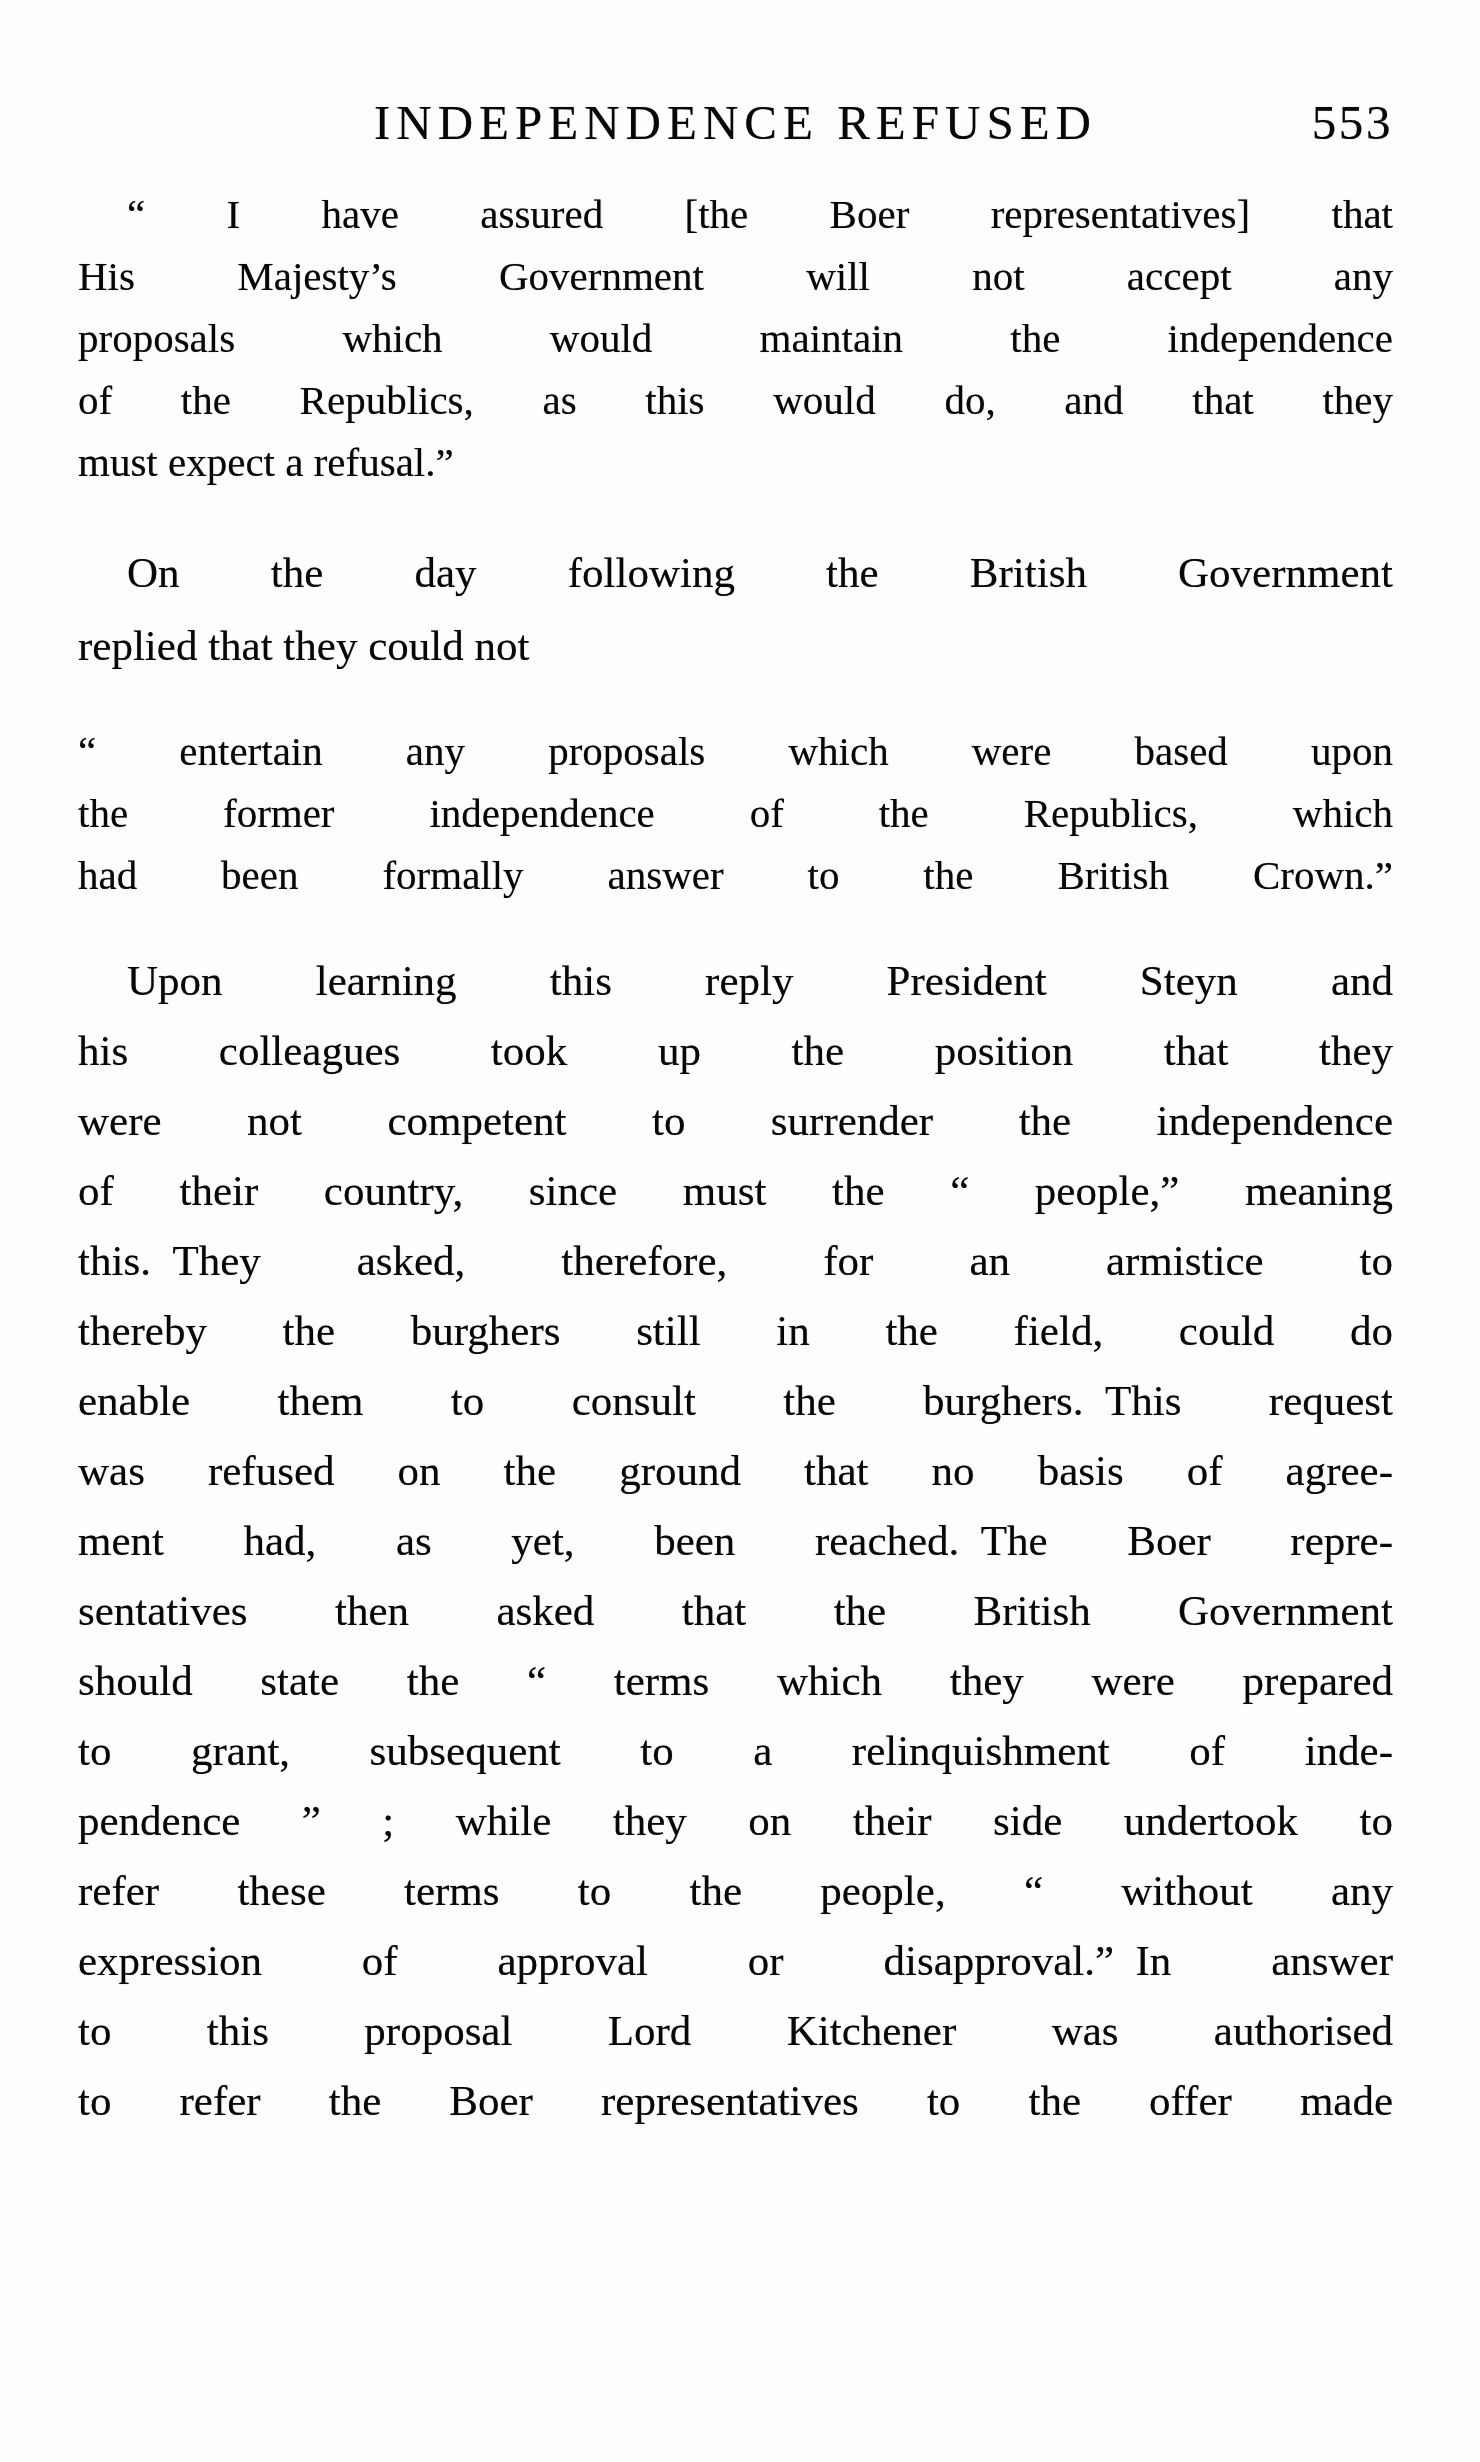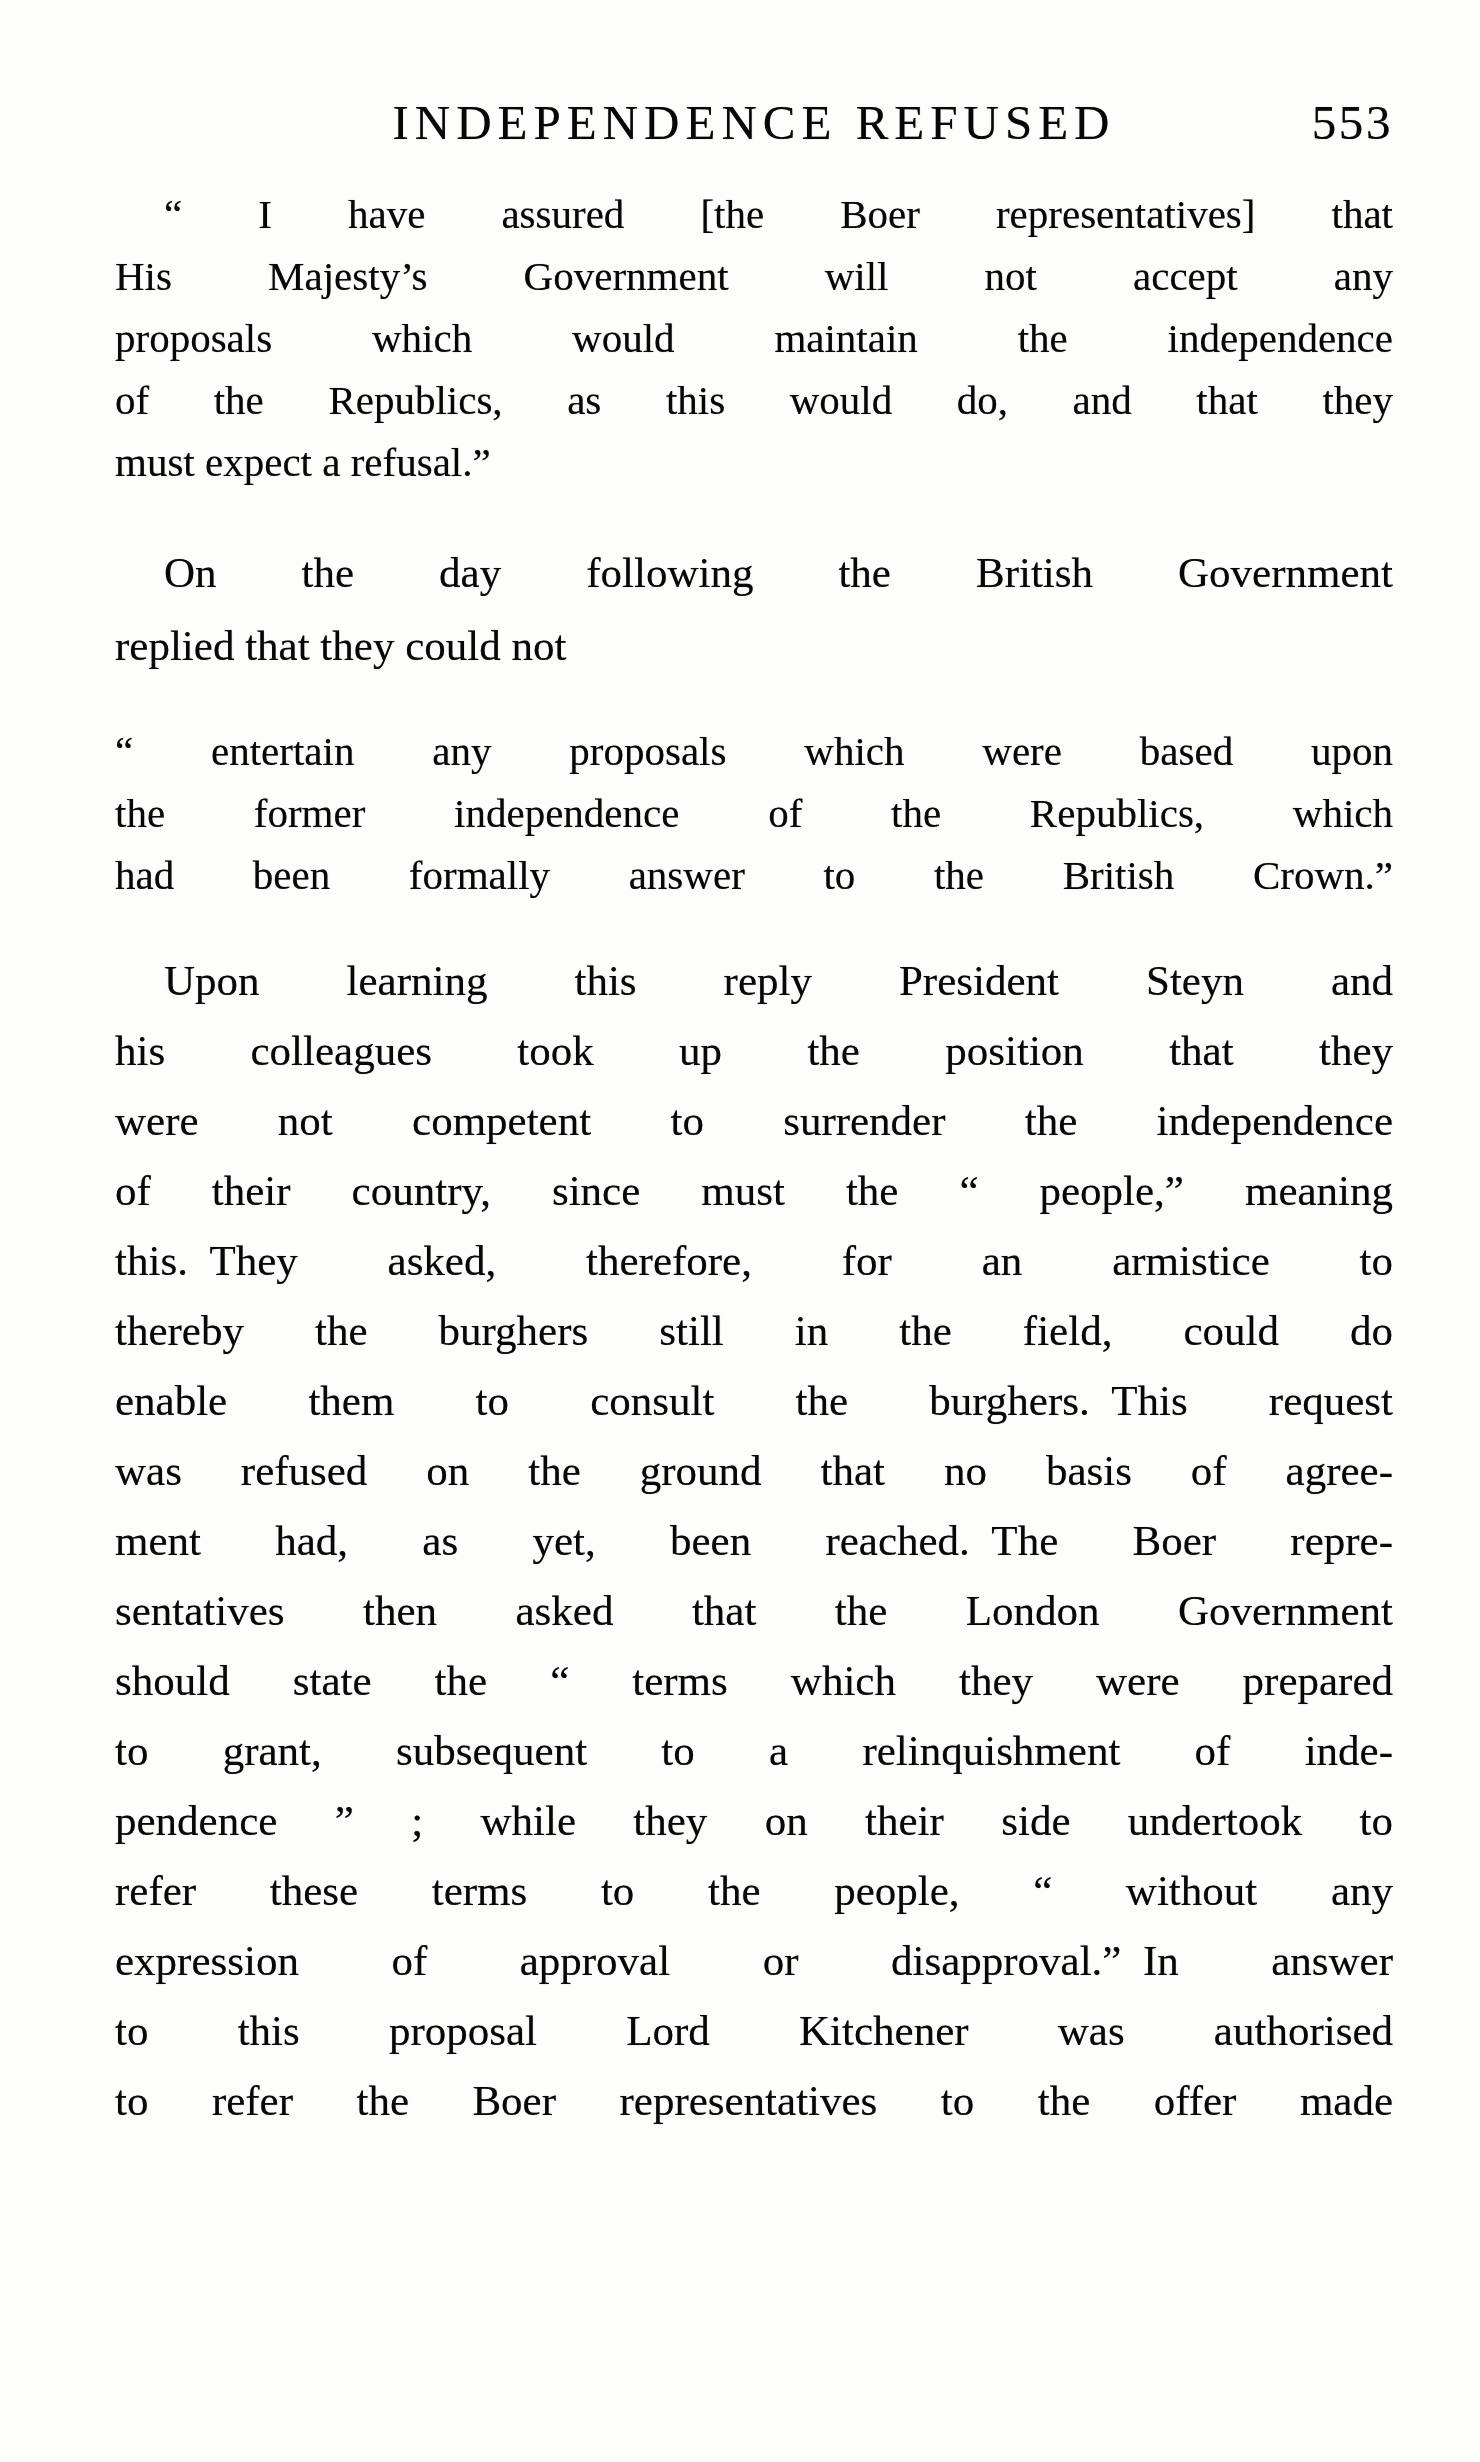--- a/index.html
+++ b/index.html
@@ -10,21 +10,21 @@
     font-family: "Liberation Serif", "DejaVu Serif", serif;
     color: #070707;
     -webkit-font-smoothing: antialiased;
   }
   .page {
     position: relative;
     width: 1481px;
     height: 2462px;
     box-sizing: border-box;
     background: #fdfdfc;
-    padding: 95px 88px 0 115px;
+    padding: 95px 88px 0 78px;
     overflow: hidden;
     text-shadow: 0 0 0.8px rgba(0,0,0,0.5);
   }
   .running-head {
     position: relative;
     height: 55px;
     line-height: 55px;
     text-align: center;
     font-size: 49px;
     letter-spacing: 6px;
@@ -85,21 +85,21 @@
       <div class="block paragraph b4">
         <div class="tline indent">Upon learning this reply President Steyn and</div>
         <div class="tline">his colleagues took up the position that they</div>
         <div class="tline">were not competent to surrender the independence</div>
         <div class="tline">of their country, since must the “ people,” meaning</div>
         <div class="tline">this. They asked, therefore, for an armistice to</div>
         <div class="tline">thereby the burghers still in the field, could do</div>
         <div class="tline">enable them to consult the burghers. This request</div>
         <div class="tline">was refused on the ground that no basis of agree-</div>
         <div class="tline">ment had, as yet, been reached. The Boer repre-</div>
-        <div class="tline">sentatives then asked that the London Government</div>
+        <div class="tline">sentatives then asked that the British Government</div>
         <div class="tline">should state the “ terms which they were prepared</div>
         <div class="tline">to grant, subsequent to a relinquishment of inde-</div>
         <div class="tline">pendence ” ; while they on their side undertook to</div>
         <div class="tline">refer these terms to the people, “ without any</div>
         <div class="tline">expression of approval or disapproval.” In answer</div>
         <div class="tline">to this proposal Lord Kitchener was authorised</div>
         <div class="tline">to refer the Boer representatives to the offer made</div>
       </div>
     </div>
 </div>

